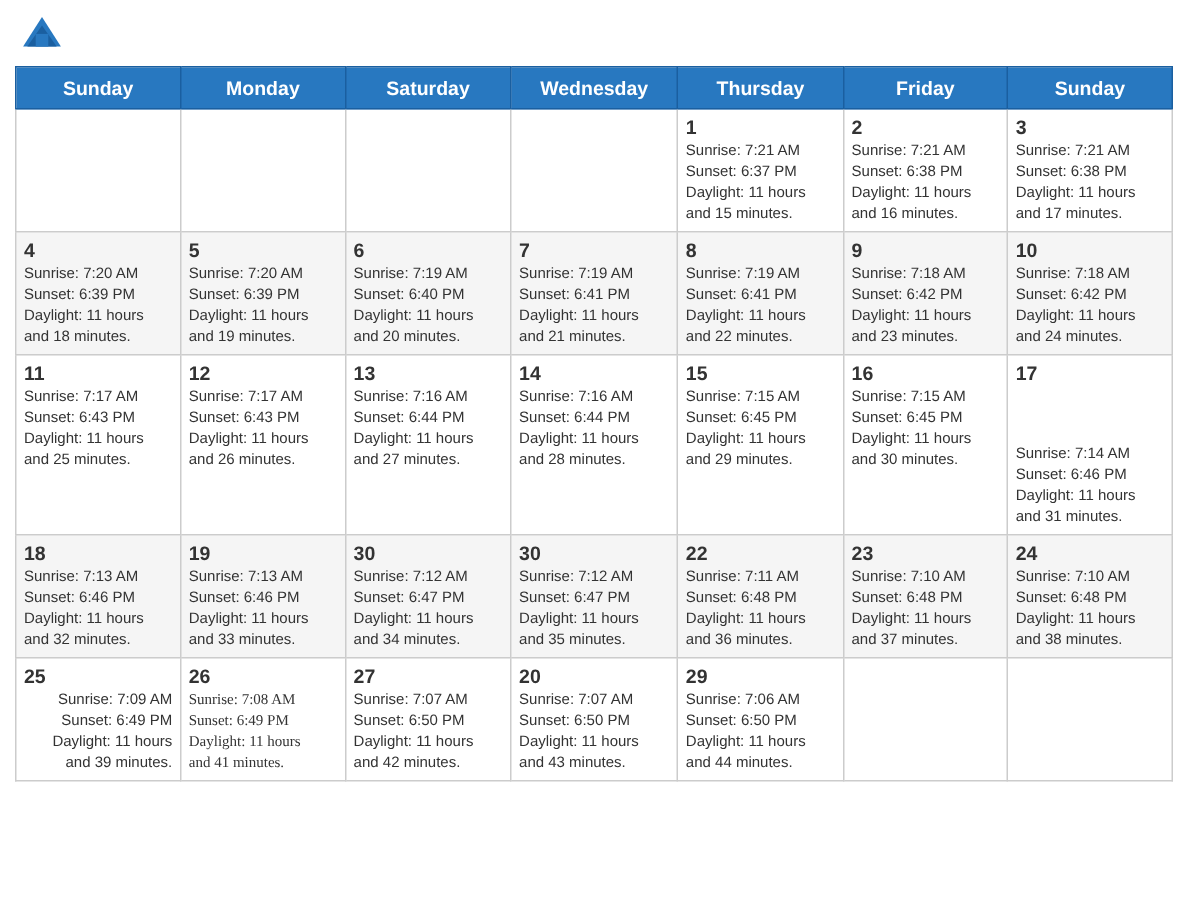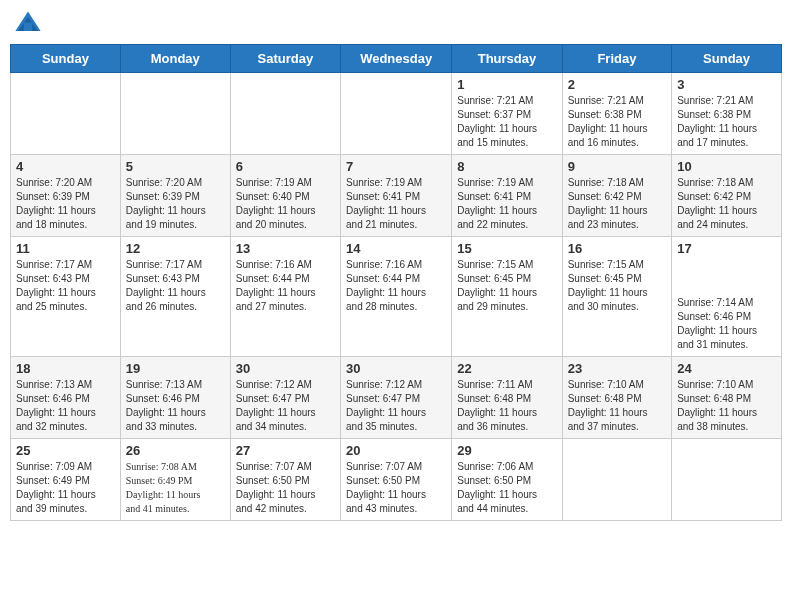--- a/index.html
+++ b/index.html
@@ -288,21 +288,21 @@
           <span class="day-num">24</span>
           <div class="day-info" style="white-space: pre-line;">Sunrise: 7:10 AM
 Sunset: 6:48 PM
 Daylight: 11 hours
 and 38 minutes.</div>
         </td>
       </tr>
       <tr>
         <td>
           <span class="day-num">25</span>
-          <div class="day-info" style="white-space: pre-line;">Sunrise: 7:09 AM
+          <div class="day-info" style="white-space: pre-line; text-align: right;">Sunrise: 7:09 AM
 Sunset: 6:49 PM
 Daylight: 11 hours
 and 39 minutes.</div>
         </td>
         <td>
           <span class="day-num">26</span>
           <div class="day-info" style="white-space: pre-line; font-family: Liberation Serif, serif;">Sunrise: 7:08 AM
 Sunset: 6:49 PM
 Daylight: 11 hours
 and 41 minutes.</div>

